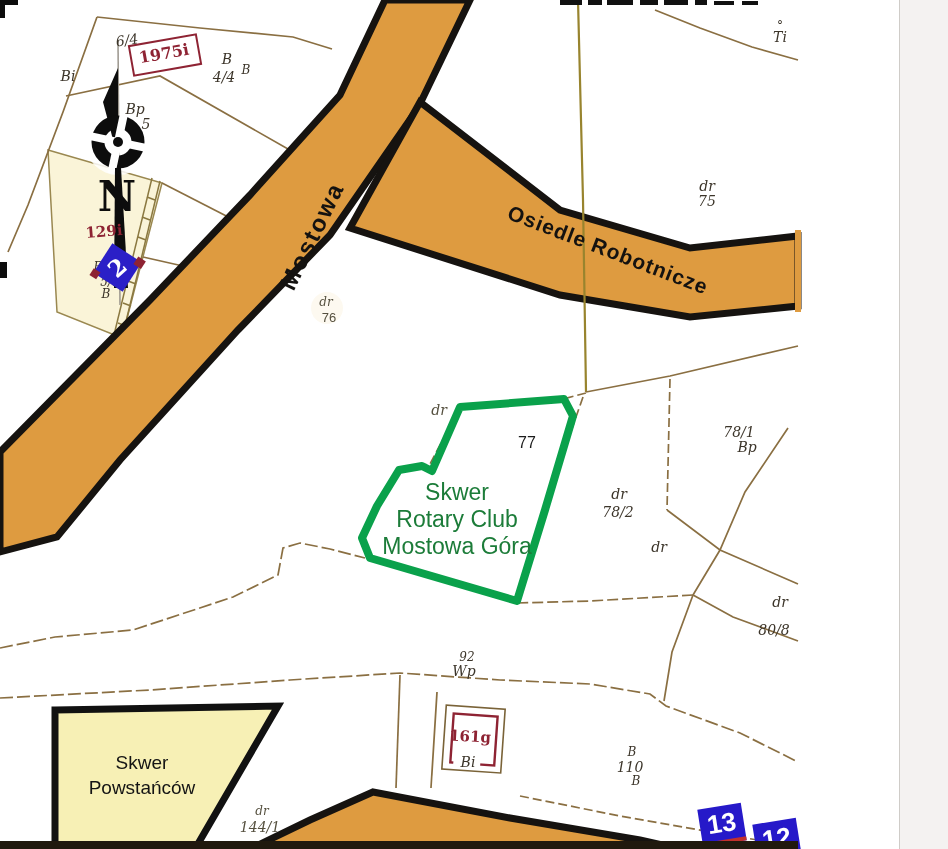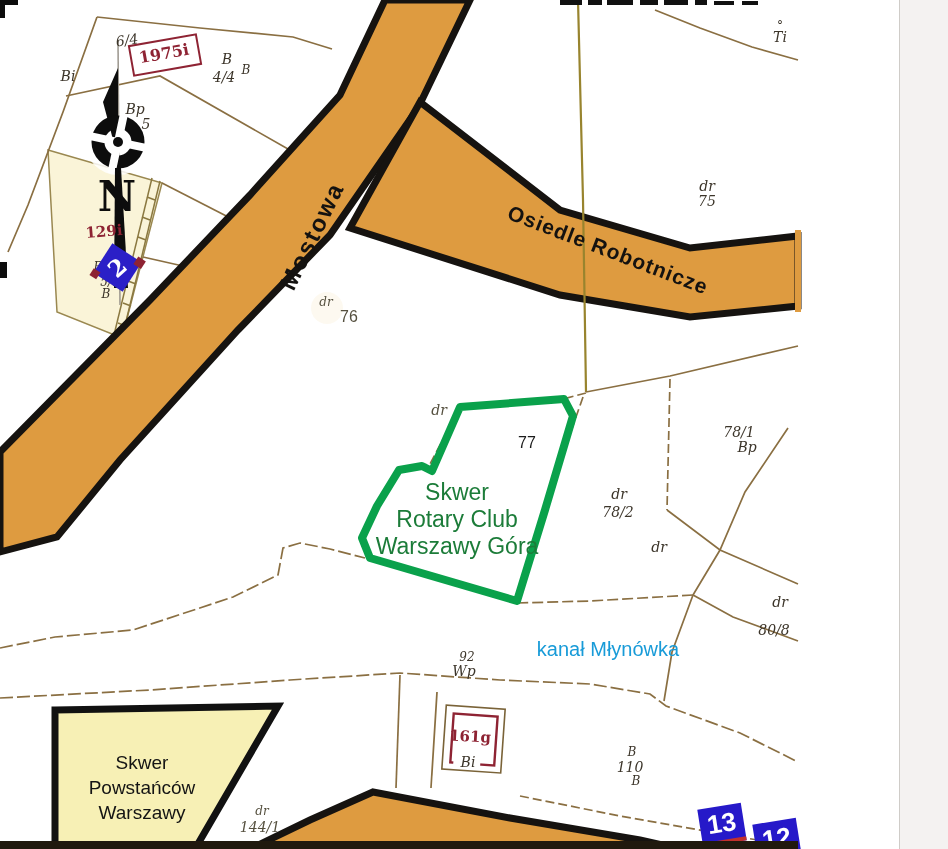--- a/index.html
+++ b/index.html
@@ -134,30 +134,28 @@
   </svg>
 
   <div class="box1975"></div>
 
   <div class="street" style="left:242px;top:222px;width:140px;text-align:center;transform:rotate(-64deg);font-size:24px;letter-spacing:2px;">Mostowa</div>
   <div class="street" style="left:498px;top:238px;width:220px;text-align:center;transform:rotate(21deg);font-size:21px;letter-spacing:1px;">Osiedle Robotnicze</div>
 
   <div class="green-text" style="left:357px;top:479px;width:200px;">
     <div>Skwer</div>
     <div>Rotary Club</div>
-    <div>Warszawy Góra</div>
+    <div>Mostowa Góra</div>
   </div>
 
   <div class="yellow-text" style="left:52px;top:750px;width:180px;">
     <div>Skwer</div>
     <div>Powstańców</div>
-    <div>Warszawy</div>
-  </div>
-
-  <div class="canal-text" style="left:608px;top:649px;">kanał Młynówka</div>
+  </div>
+
 
   <div class="north" style="left:117px;top:196px;">N</div>
 
   <div class="marker2">
     <span class="num">2</span>
     <span class="c1"></span>
     <span class="c2"></span>
   </div>
 
   <div class="addr" style="left:700px;top:806px;">
@@ -174,21 +172,21 @@
   <div class="lbl" style="left:224px;top:77px;">4/4</div>
   <div class="lbl small" style="left:246px;top:70px;">B</div>
   <div class="lbl" style="left:135px;top:109px;">Bp</div>
   <div class="lbl" style="left:146px;top:124px;">5</div>
   <div class="lbl red" style="left:104px;top:232px;transform:translate(-50%,-50%) rotate(-5deg);font-size:15px;">129i</div>
   <div class="lbl small" style="left:98px;top:267px;">B</div>
   <div class="lbl small" style="left:110px;top:282px;">5/1</div>
   <div class="lbl small" style="left:106px;top:294px;">B</div>
 
   <div class="lbl gray small" style="left:326px;top:302px;">dr</div>
-  <div class="lbl gray" style="left:329px;top:317px;font-style:normal;font-family:'Liberation Sans',sans-serif;font-size:16px;margin-left:20px;">76</div>
+  <div class="lbl gray" style="left:329px;top:317px;font-style:normal;font-family:'Liberation Sans',sans-serif;font-size:13px;">76</div>
 
   <div class="lbl" style="left:707px;top:186px;">dr</div>
   <div class="lbl" style="left:707px;top:201px;">75</div>
 
   <div class="lbl small" style="left:780px;top:26px;">°</div>
   <div class="lbl" style="left:780px;top:37px;">Ti</div>
 
   <div class="lbl gray" style="left:439px;top:410px;">dr</div>
   <div class="lbl black" style="left:527px;top:443px;font-size:16px;">77</div>
 

